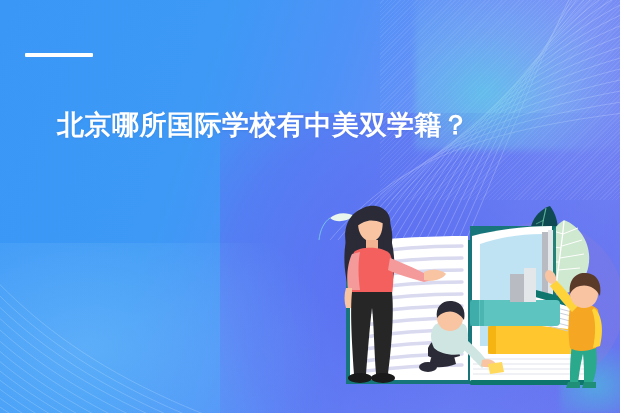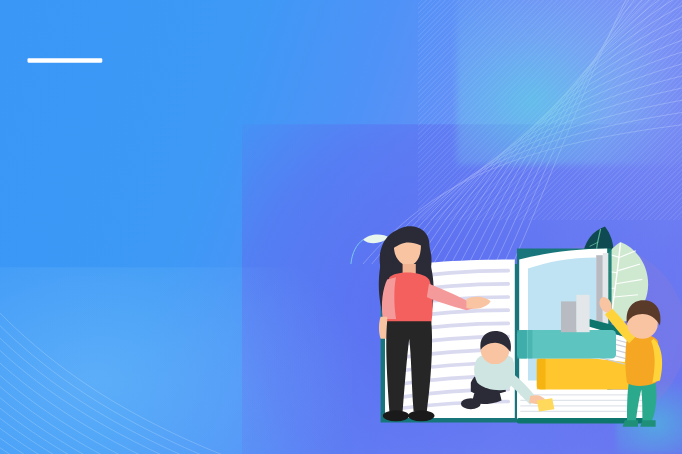--- a/index.html
+++ b/index.html
@@ -195,20 +195,21 @@
       <path d="M-10,132 C16,166 86,228 250,294"></path>
       <path d="M-10,144 C12,172 82,232 240,298"></path>
       <path d="M-10,156 C8,178 78,236 230,302"></path>
       <path d="M-10,168 C4,184 74,240 220,306"></path>
       <path d="M-10,180 C0,190 70,244 210,310"></path>
     </g>
   </svg>
 
   <div class="accent-bar"></div>
 
+  <div class="title">北京哪所国际学校有中美双学籍？</div>
 
   <div class="illus">
     <svg width="310" height="217" viewBox="0 0 310 217" xmlns="http://www.w3.org/2000/svg">
 
       <circle cx="232" cy="108" r="82" fill="#8f7fd8" opacity="0.28"></circle>
 
       <g>
         <path d="M224,58 C214,38 222,16 240,10 C252,26 250,48 234,60 Z" fill="#0f4a52"></path>
         <path d="M236,12 C232,28 230,44 230,58" stroke="#6ec9a8" stroke-width="1.1" fill="none" opacity="0.8"></path>
         <path d="M234,24 L226,28 M235,34 L227,38 M234,44 L228,48" stroke="#6ec9a8" stroke-width="0.9" opacity="0.7"></path>

